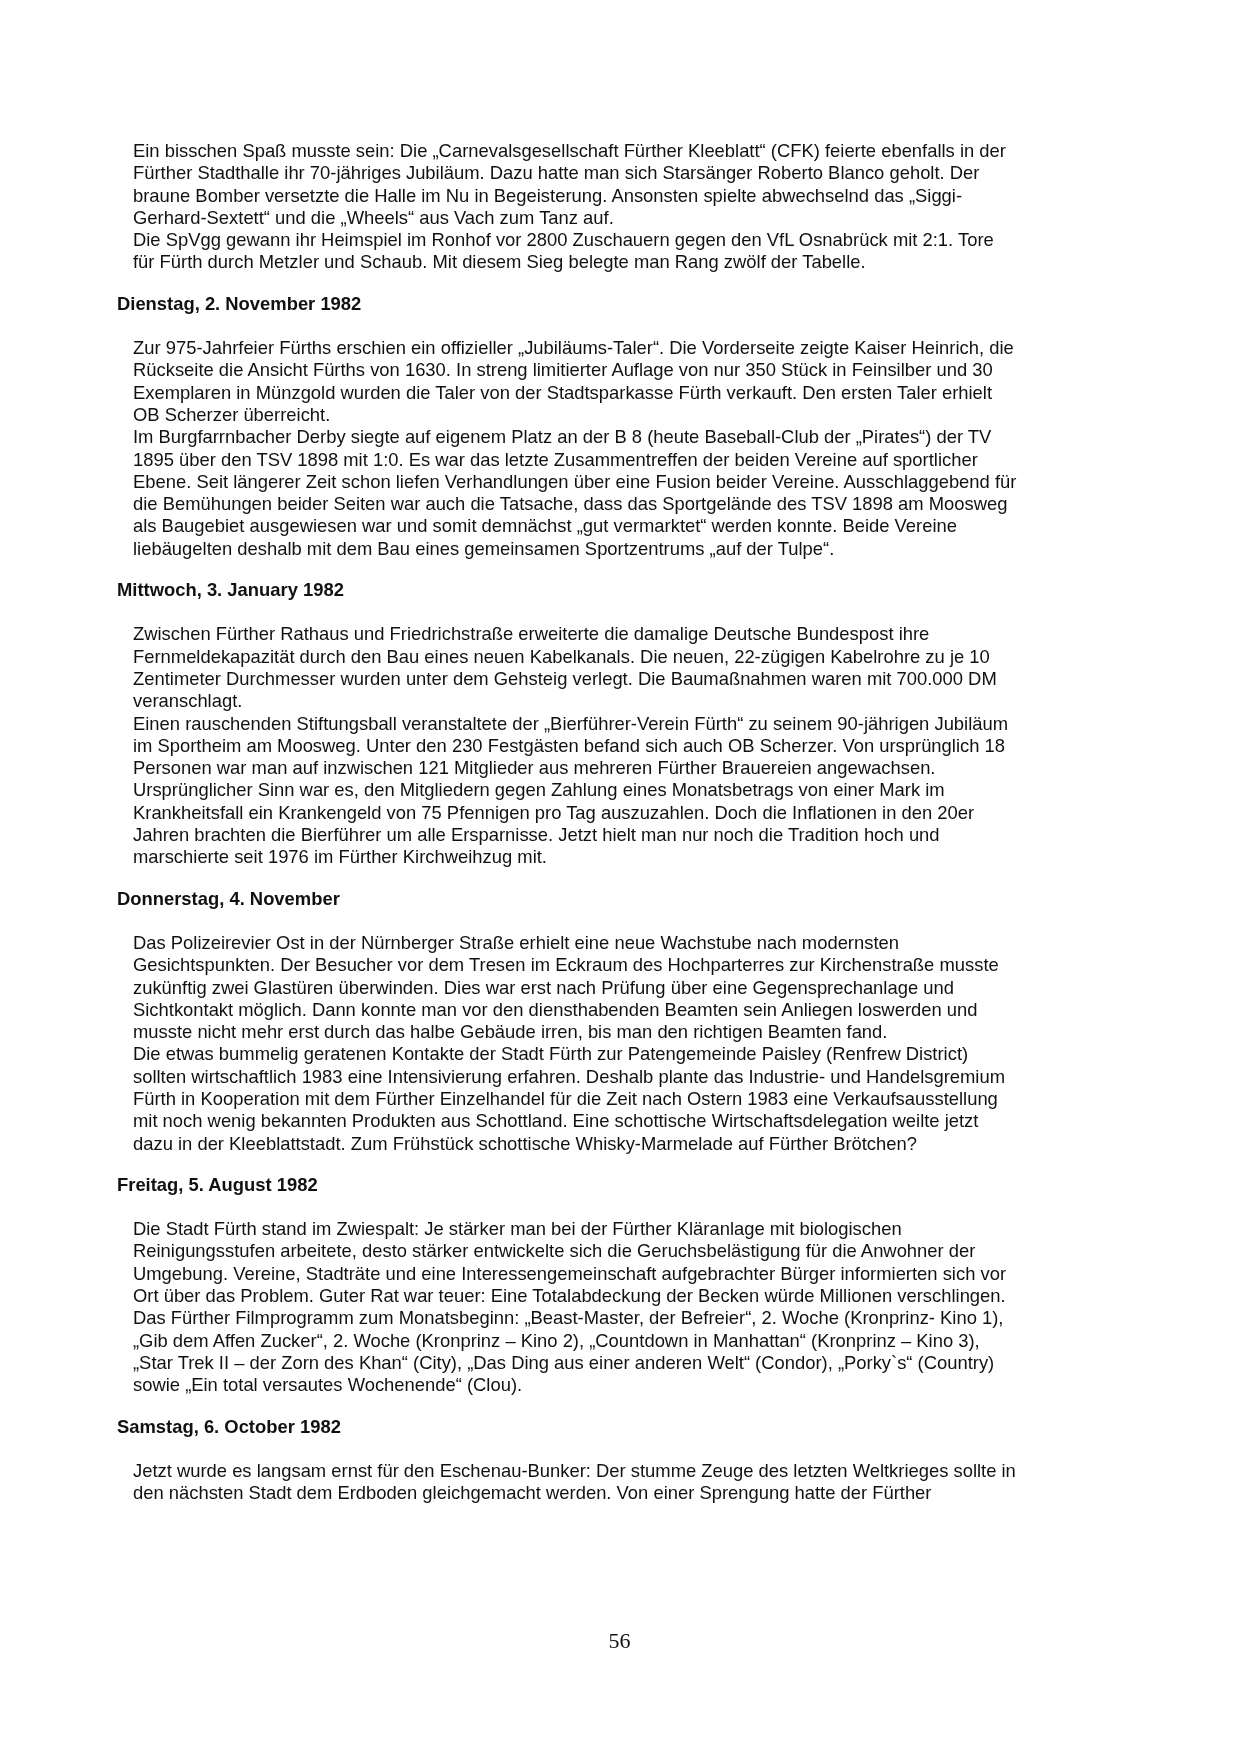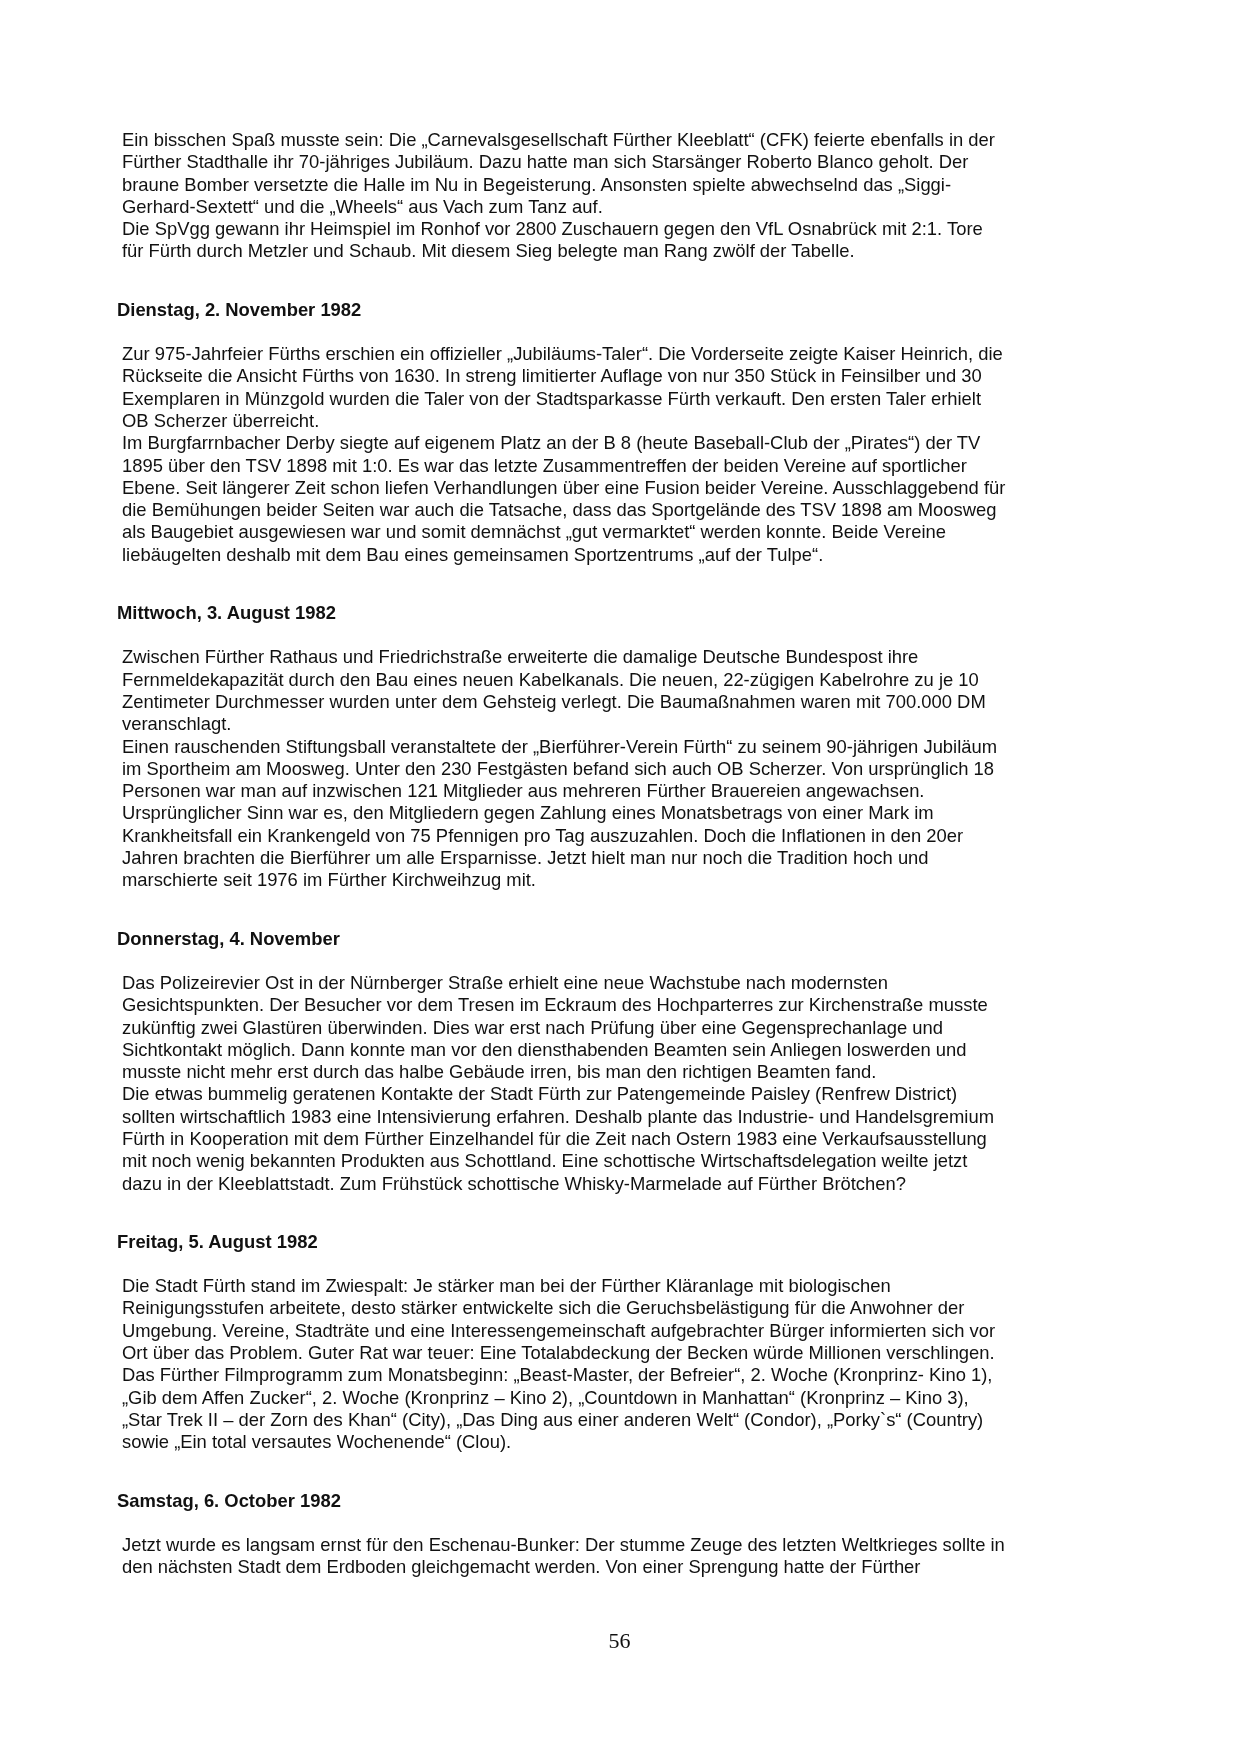--- a/index.html
+++ b/index.html
@@ -2,22 +2,22 @@
 <html><head>
 <meta charset="utf-8">
 <style>
   html, body { margin: 0; padding: 0; background: #ffffff; }
   body { width: 1239px; height: 1753px; position: relative; overflow: hidden; }
   .page {
     position: absolute; left: 117px; top: 124px; width: 1010px;
     font-family: "Liberation Sans", sans-serif; font-size: 18.4px; line-height: 22.3px;
     color: #111111;
   }
-  .para { margin: 5px; white-space: pre-line; }
-  .heading { font-weight: bold; margin: 36px 0 22px 0; }
+  .para { margin: 16px; white-space: pre-line; }
+  .heading { font-weight: bold; margin: 19px 0 22px 0; }
   .page-number {
     position: absolute; top: 1628px; left: 0; width: 1239px; text-align: center;
     font-family: "Liberation Serif", serif; font-size: 22px; color: #111;
   }
 </style>
 </head>
 <body>
 
 <div class="page">
   <p class="para">Ein bisschen Spaß musste sein: Die „Carnevalsgesellschaft Fürther Kleeblatt“ (CFK) feierte ebenfalls in der
@@ -32,21 +32,21 @@
 Rückseite die Ansicht Fürths von 1630. In streng limitierter Auflage von nur 350 Stück in Feinsilber und 30
 Exemplaren in Münzgold wurden die Taler von der Stadtsparkasse Fürth verkauft. Den ersten Taler erhielt
 OB Scherzer überreicht.
 Im Burgfarrnbacher Derby siegte auf eigenem Platz an der B 8 (heute Baseball-Club der „Pirates“) der TV
 1895 über den TSV 1898 mit 1:0. Es war das letzte Zusammentreffen der beiden Vereine auf sportlicher
 Ebene. Seit längerer Zeit schon liefen Verhandlungen über eine Fusion beider Vereine. Ausschlaggebend für
 die Bemühungen beider Seiten war auch die Tatsache, dass das Sportgelände des TSV 1898 am Moosweg
 als Baugebiet ausgewiesen war und somit demnächst „gut vermarktet“ werden konnte. Beide Vereine
 liebäugelten deshalb mit dem Bau eines gemeinsamen Sportzentrums „auf der Tulpe“.</p>
 
-  <div class="heading">Mittwoch, 3. August 1982</div>
+  <div class="heading">Mittwoch, 3. January 1982</div>
   <p class="para">Zwischen Fürther Rathaus und Friedrichstraße erweiterte die damalige Deutsche Bundespost ihre
 Fernmeldekapazität durch den Bau eines neuen Kabelkanals. Die neuen, 22-zügigen Kabelrohre zu je 10
 Zentimeter Durchmesser wurden unter dem Gehsteig verlegt. Die Baumaßnahmen waren mit 700.000 DM
 veranschlagt.
 Einen rauschenden Stiftungsball veranstaltete der „Bierführer-Verein Fürth“ zu seinem 90-jährigen Jubiläum
 im Sportheim am Moosweg. Unter den 230 Festgästen befand sich auch OB Scherzer. Von ursprünglich 18
 Personen war man auf inzwischen 121 Mitglieder aus mehreren Fürther Brauereien angewachsen.
 Ursprünglicher Sinn war es, den Mitgliedern gegen Zahlung eines Monatsbetrags von einer Mark im
 Krankheitsfall ein Krankengeld von 75 Pfennigen pro Tag auszuzahlen. Doch die Inflationen in den 20er
 Jahren brachten die Bierführer um alle Ersparnisse. Jetzt hielt man nur noch die Tradition hoch und

